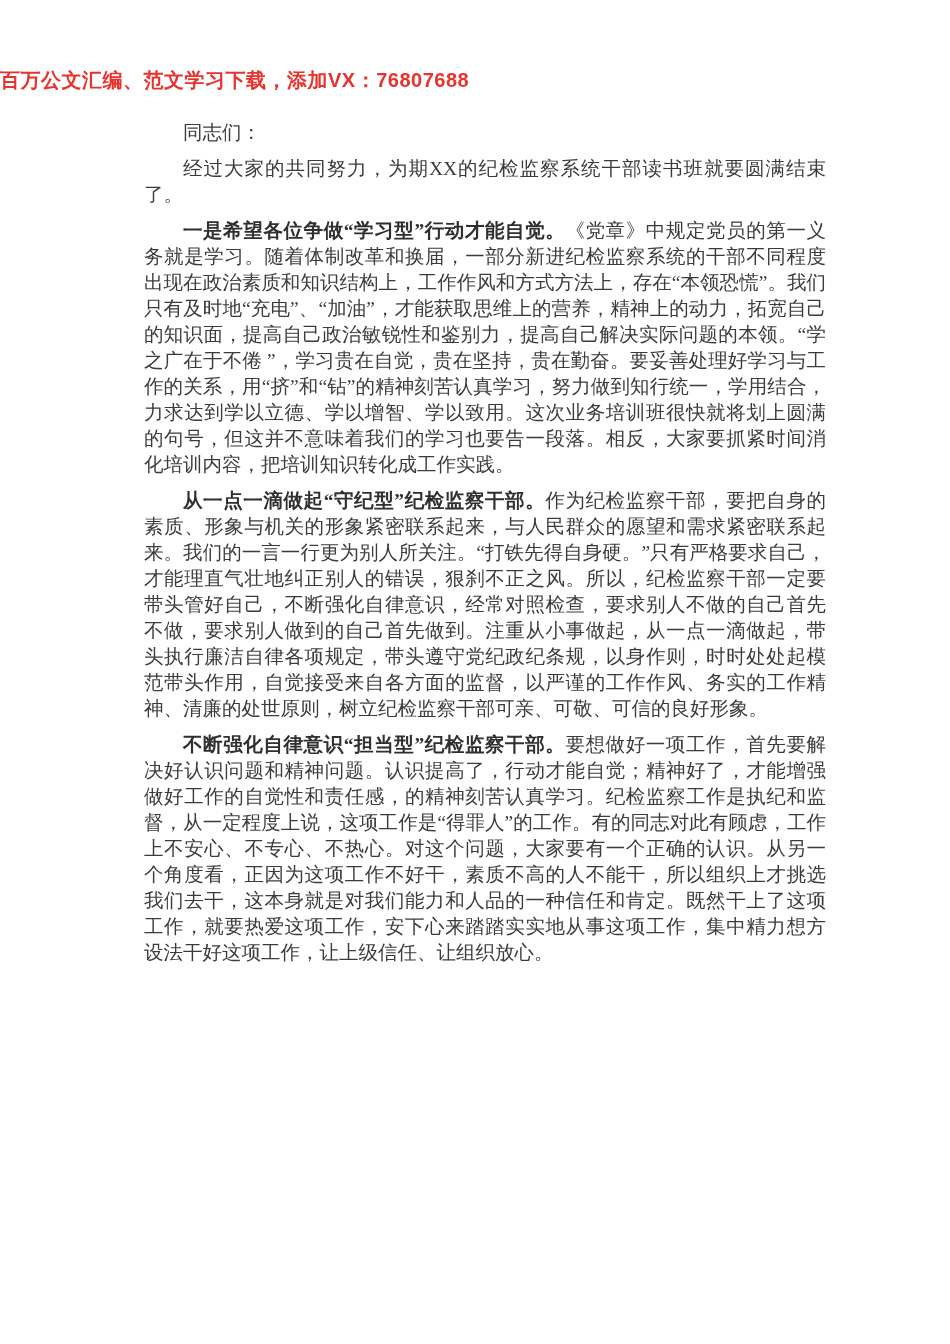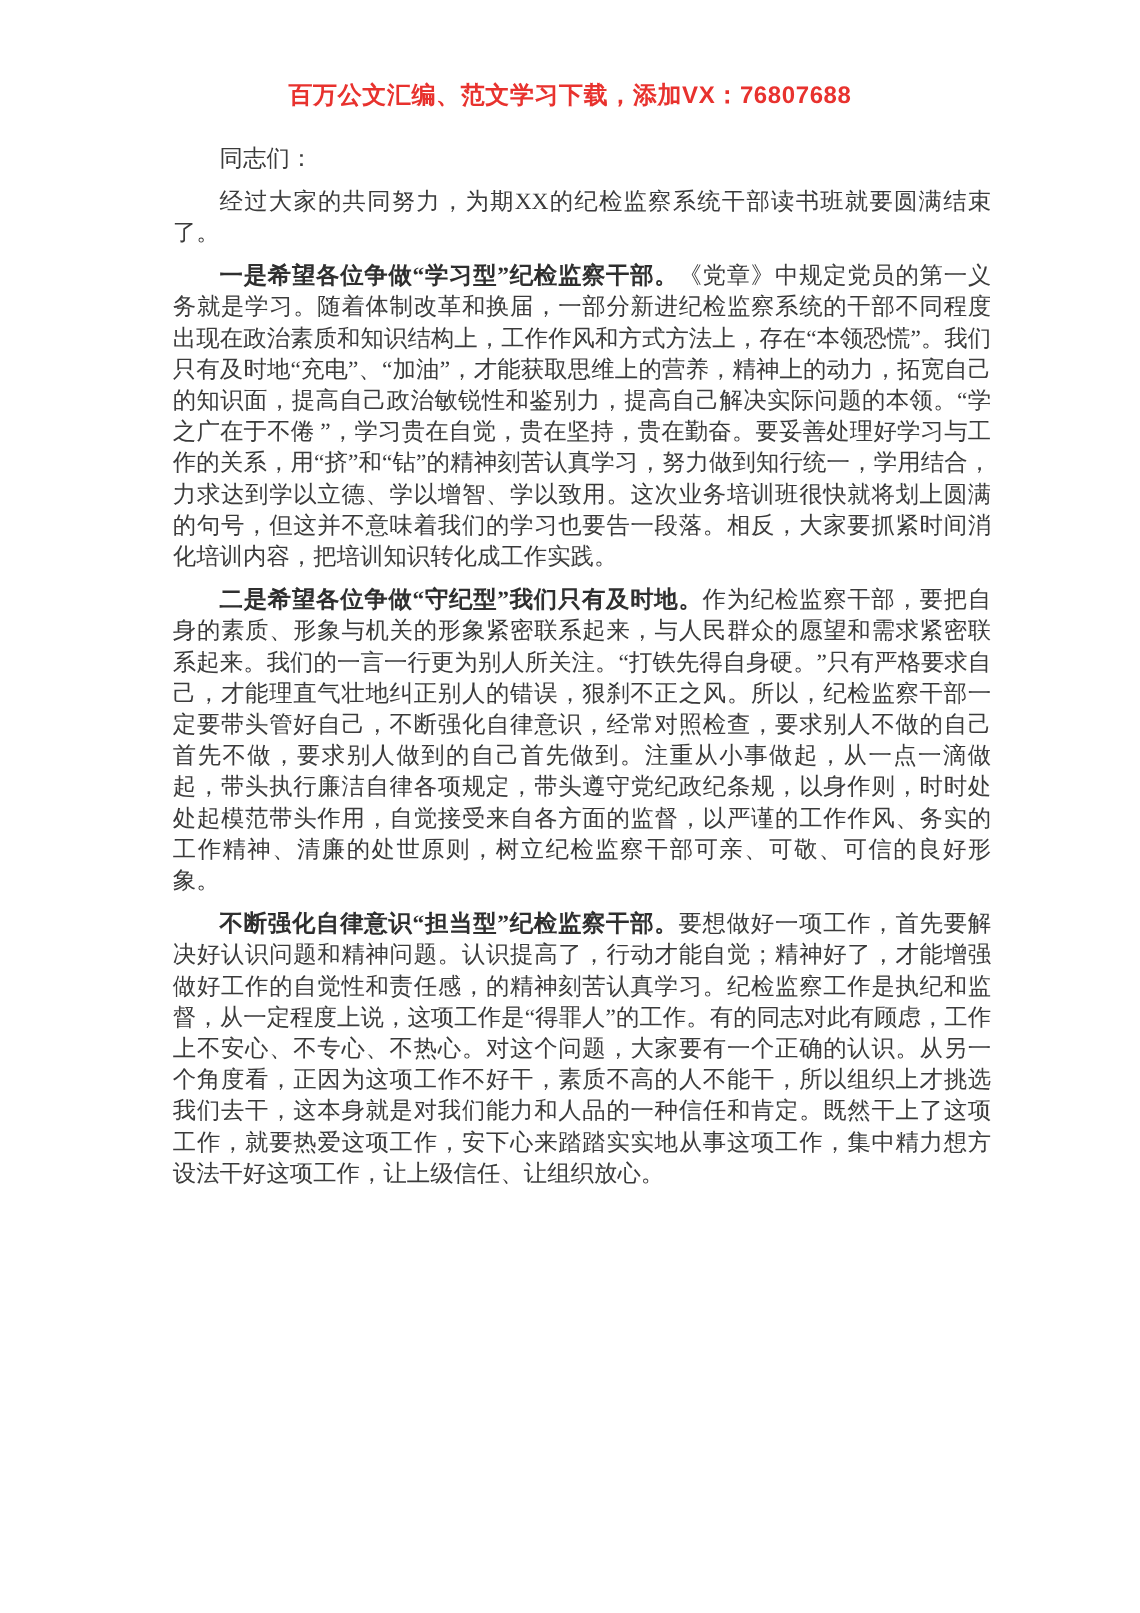--- a/index.html
+++ b/index.html
@@ -9,21 +9,20 @@
   }
   body {
     width: 950px;
     height: 1344px;
     overflow: hidden;
     font-family: "Liberation Serif", "DejaVu Serif", serif;
     color: var(--body-text-color, #3b3b3b);
   }
   .notice {
     padding-top: 68px;
-    text-align: center;
     font-family: "Liberation Sans", "DejaVu Sans", sans-serif;
     font-weight: bold;
     font-size: 20px;
     line-height: 24px;
     color: var(--notice-color, #e8322e);
     letter-spacing: 0.5px;
   }
   .doc-body {
     width: 682px;
     margin: 28px 124px 0 144px;
@@ -46,19 +45,19 @@
 
 <div class="notice">百万公文汇编、范文学习下载，添加VX：76807688</div>
 
 <div class="doc-body">
   <p class="para"><b class="lead"></b><span>同志们：</span></p>
 
   <p class="para"><b class="lead"></b><span>经过大家的共同努力，为期XX的纪检监察系统干部读书班就要圆满结束了。</span></p>
 
 
 
-  <p class="para"><b class="lead">一是希望各位争做“学习型”纪检监察干部。</b><span>《党章》中规定党员的第一义务就是学习。随着体制改革和换届，一部分新进纪检监察系统的干部不同程度出现在政治素质和知识结构上，工作作风和方式方法上，存在“本领恐慌”。我们只有及时地“充电”、“加油”，才能获取思维上的营养，精神上的动力，拓宽自己的知识面，提高自己政治敏锐性和鉴别力，提高自己解决实际问题的本领。“学之广在于不倦 ”，学习贵在自觉，贵在坚持，贵在勤奋。要妥善处理好学习与工作的关系，用“挤”和“钻”的精神刻苦认真学习，努力做到知行统一，学用结合，力求达到学以立德、学以增智、学以致用。这次业务培训班很快就将划上圆满的句号，但这并不意味着我们的学习也要告一段落。相反，大家要抓紧时间消化培训内容，把培训知识转化成工作实践。</span></p>
+  <p class="para"><b class="lead">一是希望各位争做“学习型”行动才能自觉。</b><span>《党章》中规定党员的第一义务就是学习。随着体制改革和换届，一部分新进纪检监察系统的干部不同程度出现在政治素质和知识结构上，工作作风和方式方法上，存在“本领恐慌”。我们只有及时地“充电”、“加油”，才能获取思维上的营养，精神上的动力，拓宽自己的知识面，提高自己政治敏锐性和鉴别力，提高自己解决实际问题的本领。“学之广在于不倦 ”，学习贵在自觉，贵在坚持，贵在勤奋。要妥善处理好学习与工作的关系，用“挤”和“钻”的精神刻苦认真学习，努力做到知行统一，学用结合，力求达到学以立德、学以增智、学以致用。这次业务培训班很快就将划上圆满的句号，但这并不意味着我们的学习也要告一段落。相反，大家要抓紧时间消化培训内容，把培训知识转化成工作实践。</span></p>
 
-  <p class="para"><b class="lead">二是希望各位争做“守纪型”我们只有及时地。</b><span>作为纪检监察干部，要把自身的素质、形象与机关的形象紧密联系起来，与人民群众的愿望和需求紧密联系起来。我们的一言一行更为别人所关注。“打铁先得自身硬。”只有严格要求自己，才能理直气壮地纠正别人的错误，狠刹不正之风。所以，纪检监察干部一定要带头管好自己，不断强化自律意识，经常对照检查，要求别人不做的自己首先不做，要求别人做到的自己首先做到。注重从小事做起，从一点一滴做起，带头执行廉洁自律各项规定，带头遵守党纪政纪条规，以身作则，时时处处起模范带头作用，自觉接受来自各方面的监督，以严谨的工作作风、务实的工作精神、清廉的处世原则，树立纪检监察干部可亲、可敬、可信的良好形象。</span></p>
+  <p class="para"><b class="lead">从一点一滴做起“守纪型”纪检监察干部。</b><span>作为纪检监察干部，要把自身的素质、形象与机关的形象紧密联系起来，与人民群众的愿望和需求紧密联系起来。我们的一言一行更为别人所关注。“打铁先得自身硬。”只有严格要求自己，才能理直气壮地纠正别人的错误，狠刹不正之风。所以，纪检监察干部一定要带头管好自己，不断强化自律意识，经常对照检查，要求别人不做的自己首先不做，要求别人做到的自己首先做到。注重从小事做起，从一点一滴做起，带头执行廉洁自律各项规定，带头遵守党纪政纪条规，以身作则，时时处处起模范带头作用，自觉接受来自各方面的监督，以严谨的工作作风、务实的工作精神、清廉的处世原则，树立纪检监察干部可亲、可敬、可信的良好形象。</span></p>
 
   <p class="para"><b class="lead">不断强化自律意识“担当型”纪检监察干部。</b><span>要想做好一项工作，首先要解决好认识问题和精神问题。认识提高了，行动才能自觉；精神好了，才能增强做好工作的自觉性和责任感，的精神刻苦认真学习。纪检监察工作是执纪和监督，从一定程度上说，这项工作是“得罪人”的工作。有的同志对此有顾虑，工作上不安心、不专心、不热心。对这个问题，大家要有一个正确的认识。从另一个角度看，正因为这项工作不好干，素质不高的人不能干，所以组织上才挑选我们去干，这本身就是对我们能力和人品的一种信任和肯定。既然干上了这项工作，就要热爱这项工作，安下心来踏踏实实地从事这项工作，集中精力想方设法干好这项工作，让上级信任、让组织放心。</span></p>
 
 </div>
 
 </body></html>

